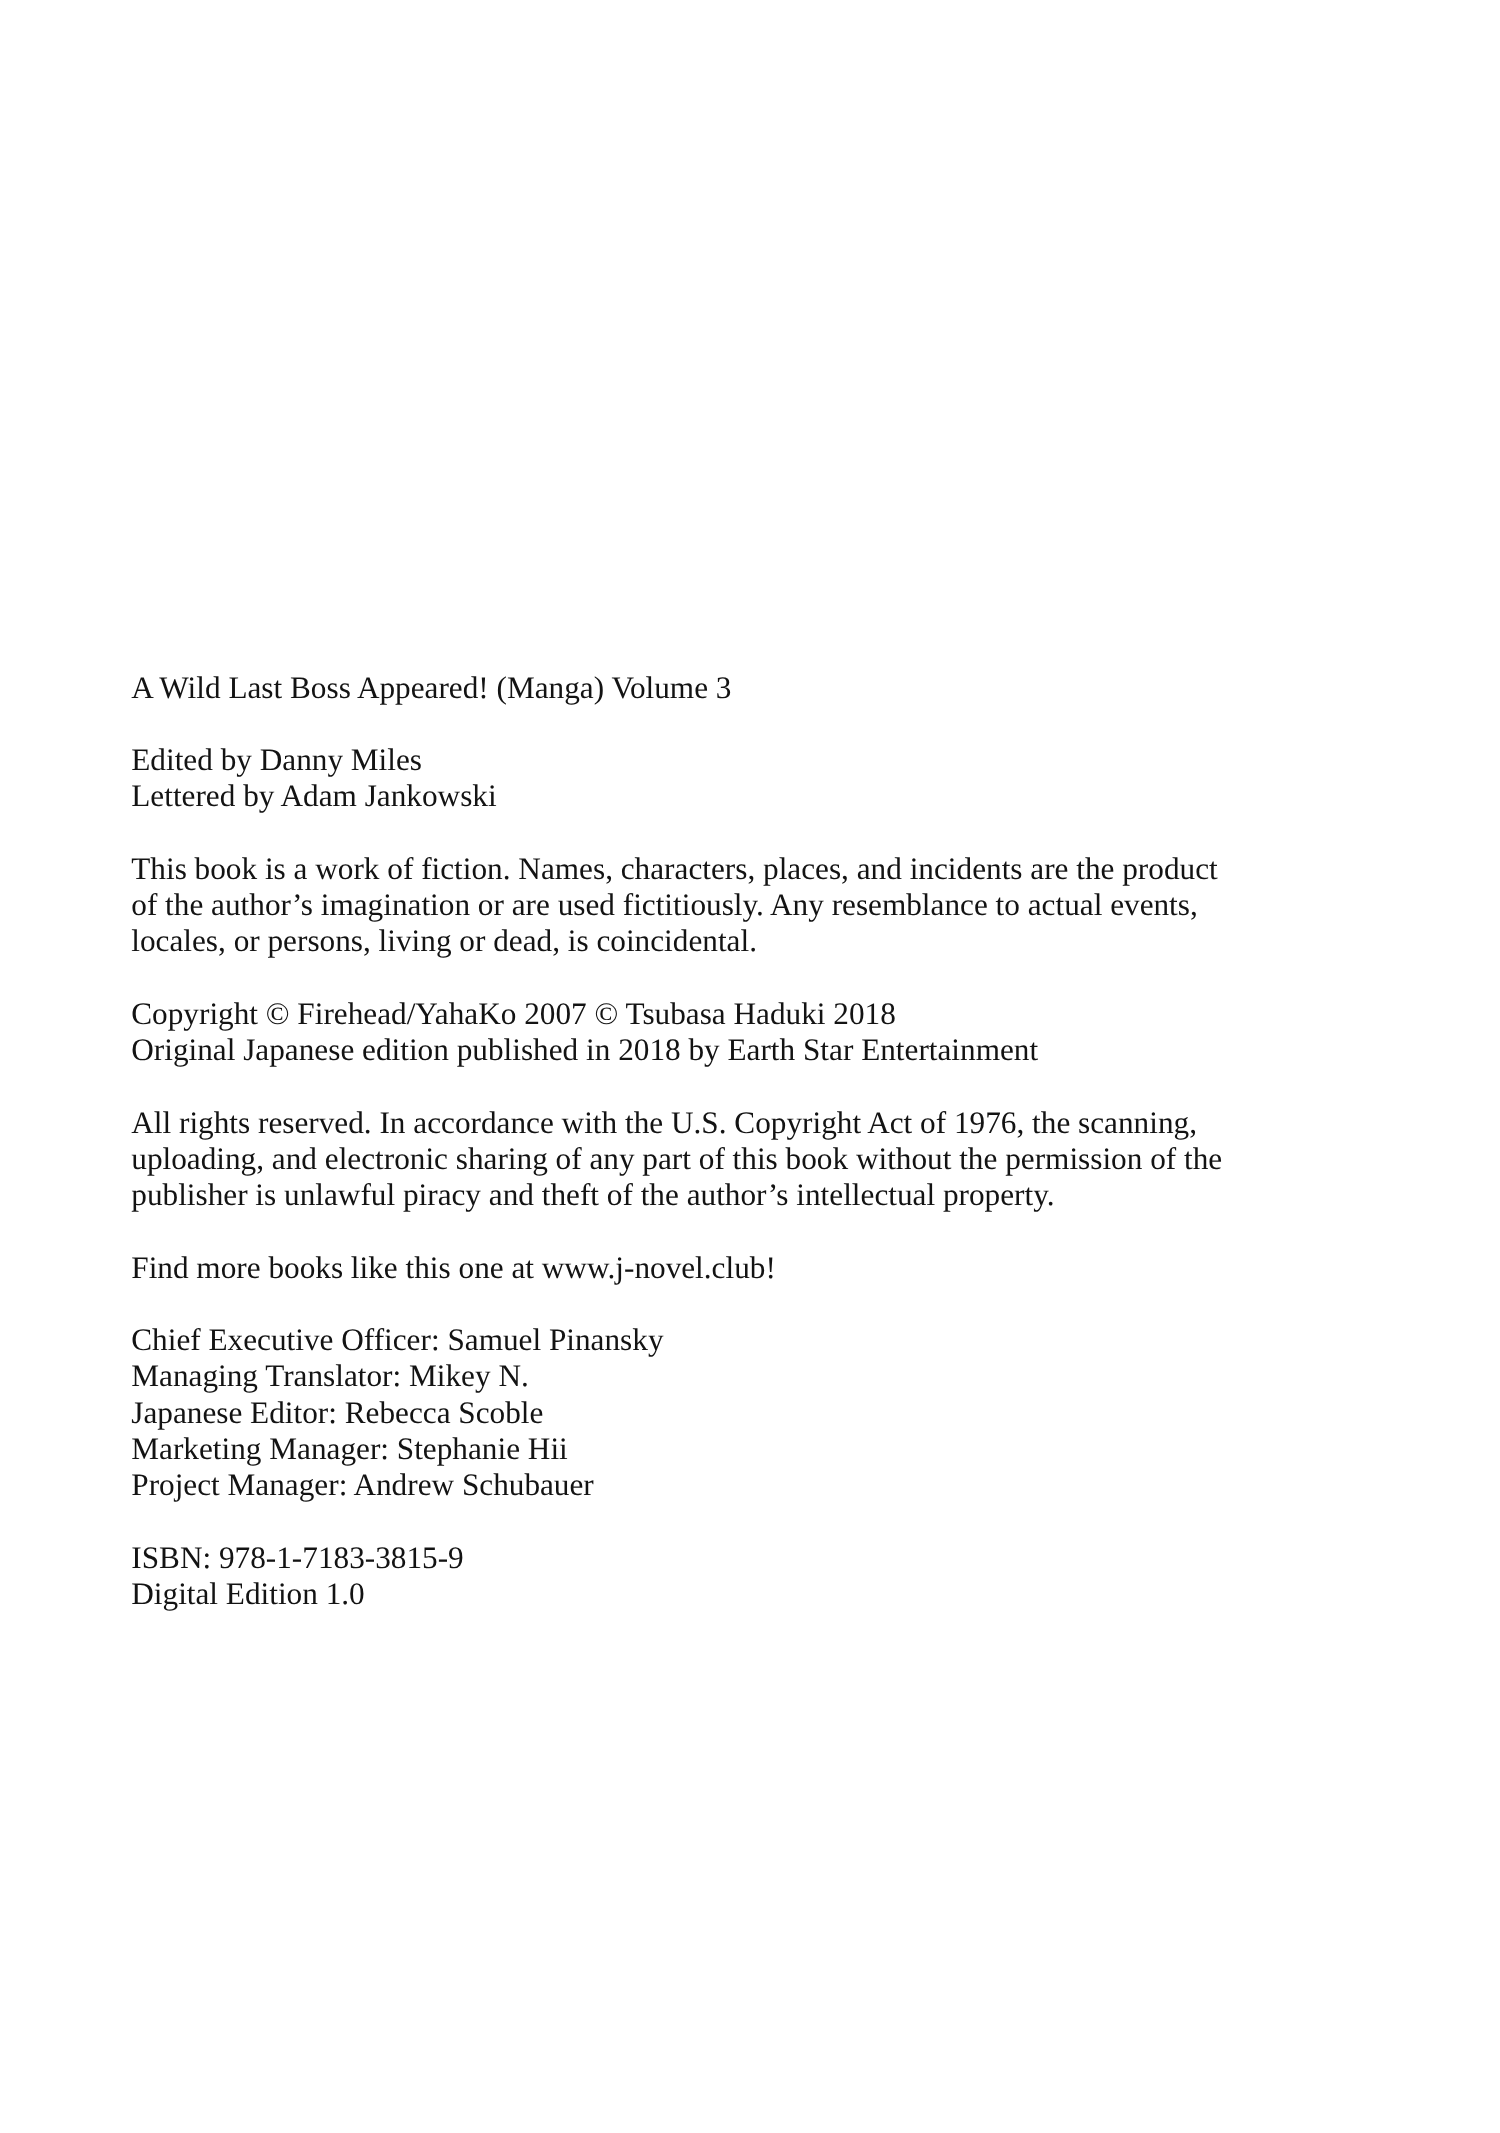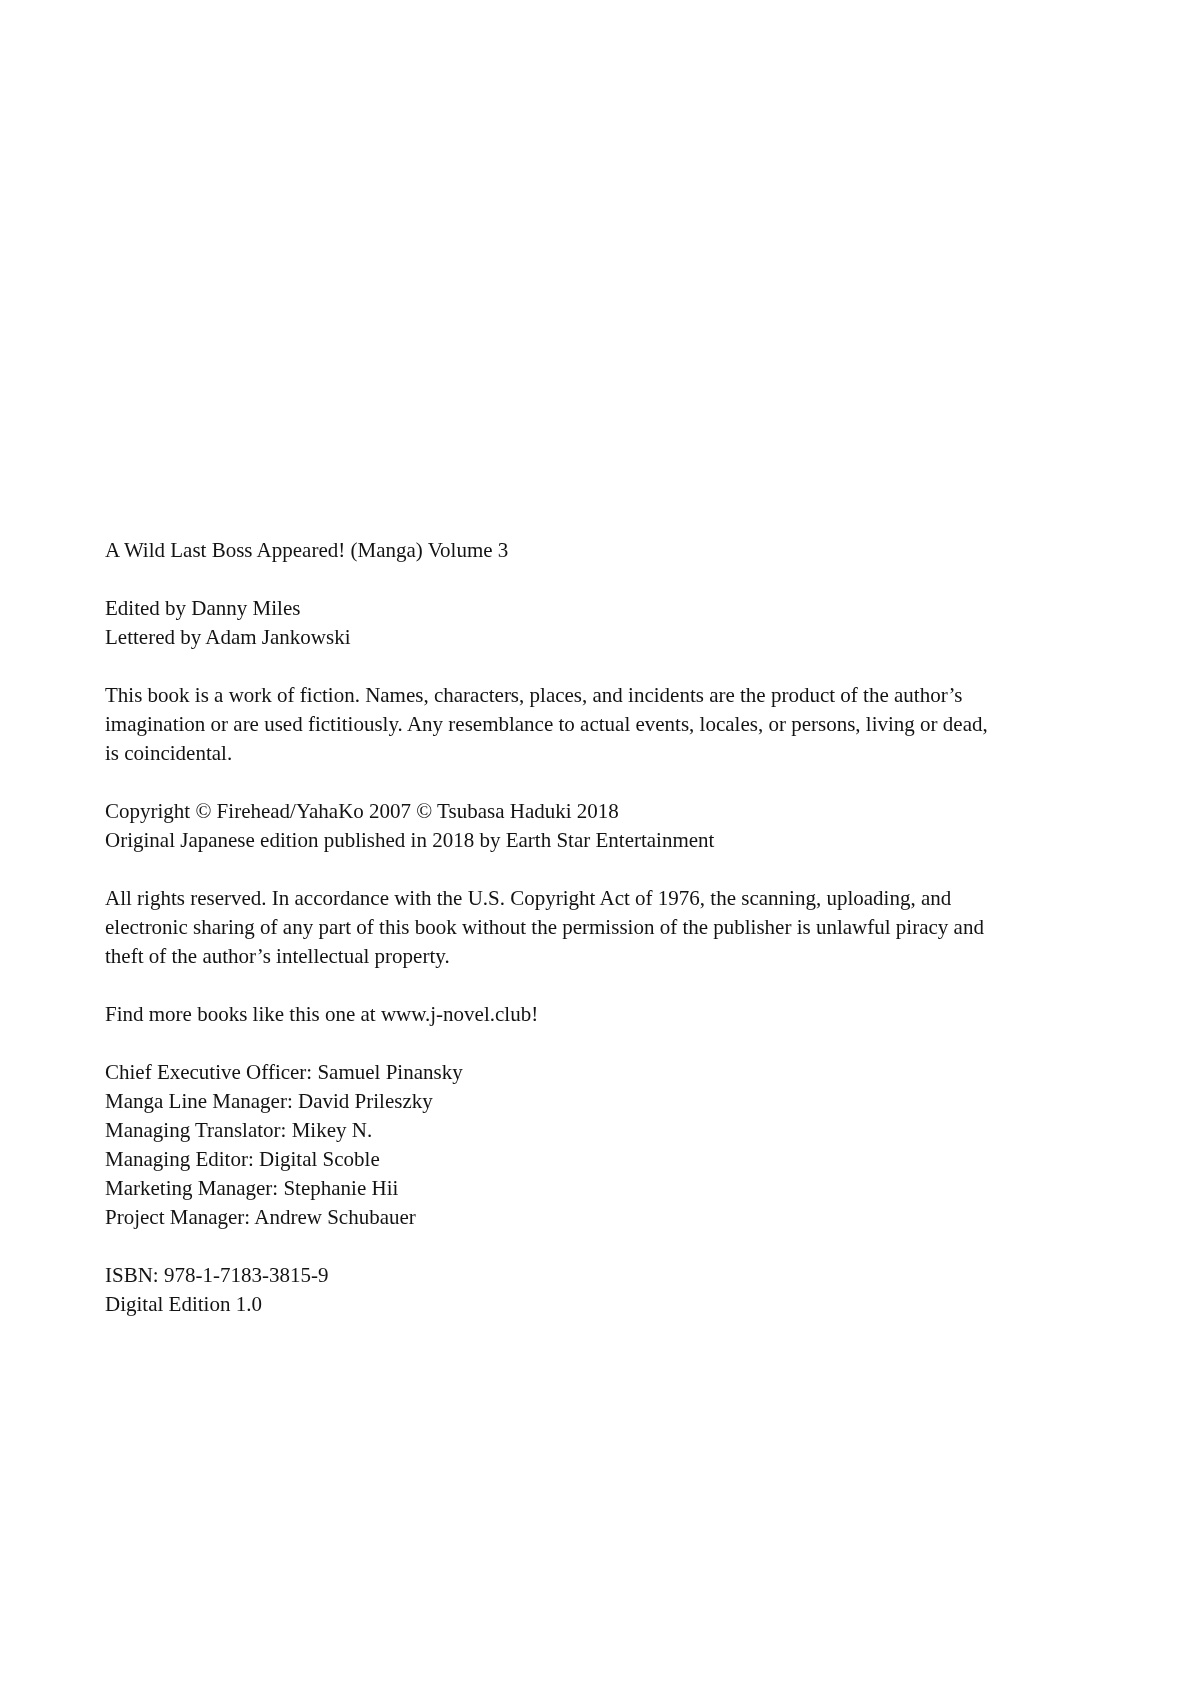--- a/index.html
+++ b/index.html
@@ -15,21 +15,21 @@
   }
   .colophon {
     box-sizing: border-box;
     position: absolute;
     top: 0;
     left: 0;
     width: 1072px;
     height: 1706px;
     padding: 536px 80px 0 105px;
     font-family: "Liberation Serif", "DejaVu Serif", serif;
-    font-size: 21px;
+    font-size: 25px;
     line-height: 29px;
     color: #131313;
     -webkit-font-smoothing: antialiased;
   }
   .block {
     margin: 0 0 29px 0;
   }
   .block:last-child {
     margin-bottom: 4px;
   }
@@ -64,23 +64,22 @@
   <div class="block">
     <p class="flow">All rights reserved. In accordance with the U.S. Copyright Act of 1976, the scanning, uploading, and electronic sharing of any part of this book without the permission of the publisher is unlawful piracy and theft of the author’s intellectual property.</p>
   </div>
 
   <div class="block">
     <div class="line">Find more books like this one at www.j-novel.club!</div>
   </div>
 
   <div class="block">
     <div class="line">Chief Executive Officer: Samuel Pinansky</div>
-    <div class="line">Manga Line Manager: David Prileszky</div>
     <div class="line">Managing Translator: Mikey N.</div>
-    <div class="line">Managing Editor: Digital Scoble</div>
+    <div class="line">Japanese Editor: Rebecca Scoble</div>
     <div class="line">Marketing Manager: Stephanie Hii</div>
     <div class="line">Project Manager: Andrew Schubauer</div>
   </div>
 
   <div class="block">
     <div class="line">ISBN: 978-1-7183-3815-9</div>
     <div class="line">Digital Edition 1.0</div>
   </div>
 
 </div>

